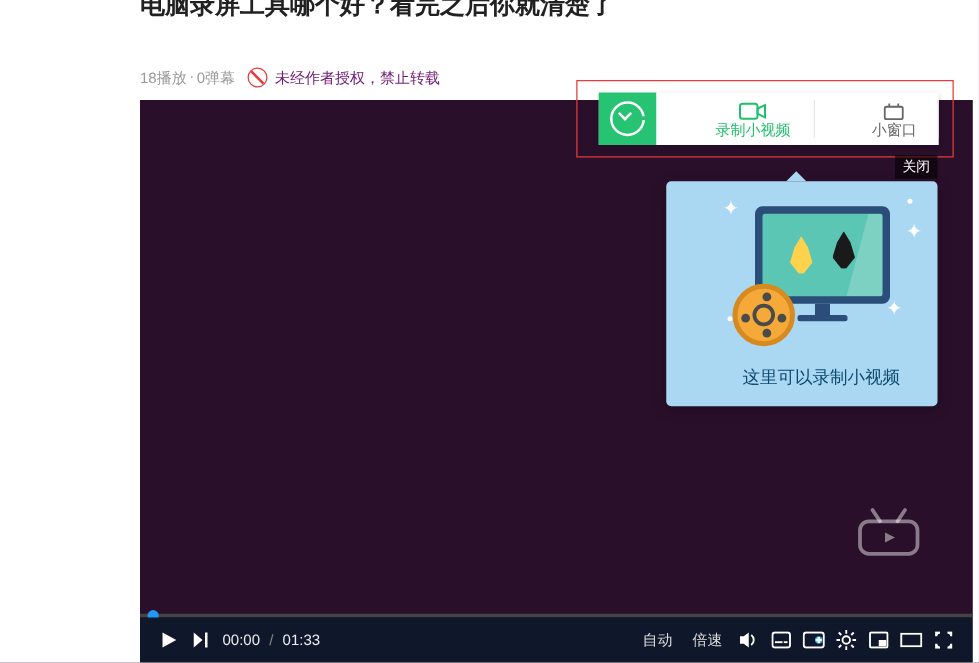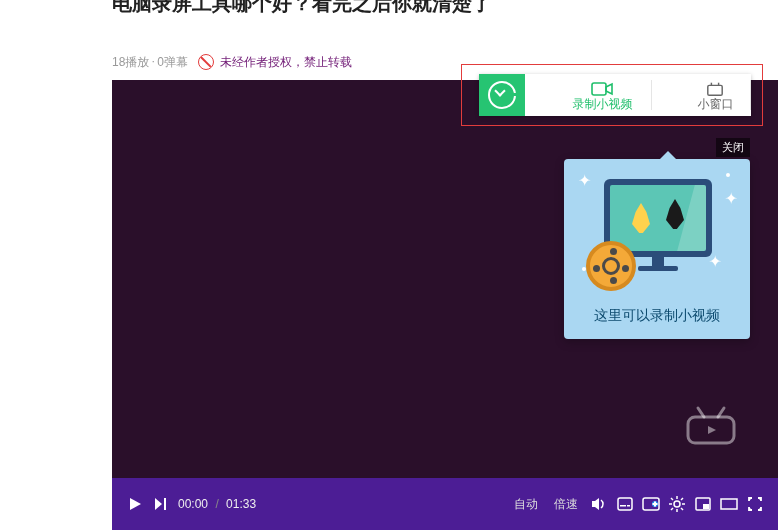--- a/index.html
+++ b/index.html
@@ -9,21 +9,21 @@
   .meta-row span{margin-right:6px;color:#999;}
   .meta-row .sep{color:#ccc;margin:0 6px;}
   .meta-row2{position:absolute;left:112px;top:54px;font-size:12px;color:#999;display:flex;align-items:flex-start;}
   .meta-row2 .dot{margin:0 2px;}
   .forbid-icon{display:inline-flex;align-items:center;justify-content:center;width:14px;height:14px;border:1.5px solid #e23c3c;border-radius:50%;position:relative;margin:0 6px 0 10px;}
   .forbid-icon::after{content:"";position:absolute;width:14px;height:1.5px;background:#e23c3c;transform:rotate(45deg);} 
   .forbid-text{color:#701a75;}
   .video-box{position:absolute;left:112px;top:80px;width:666px;height:450px;background:#000;}
   .video-inner{position:absolute;left:0;top:0;right:0;bottom:36px;background:#2a0f2a;}
   
-  .ctrl-bar{position:absolute;left:0;right:0;bottom:0;height:52px;background:#4c1d95;display:flex;align-items:center;padding:0 10px;color:#fff;box-sizing:border-box;}
+  .ctrl-bar{position:absolute;left:0;right:0;bottom:0;height:36px;background:#0f172a;display:flex;align-items:center;padding:0 10px;color:#fff;box-sizing:border-box;}
   .progress{position:absolute;left:0;right:0;bottom:36px;height:3px;background:#444;}
   .progress .knob{position:absolute;left:6px;top:-3px;width:9px;height:9px;border-radius:50%;background:#2196f3;}
   .icon-btn{width:26px;height:26px;display:flex;align-items:center;justify-content:center;cursor:pointer;color:#fff;}
   .icon-btn svg{fill:#fff;}
   .time-txt{font-size:12px;color:#eee;margin-left:4px;}
   .time-txt .sep2{color:#888;margin:0 4px;}
   .spacer{flex:1;}
   .txt-btn{font-size:12px;color:#ddd;margin:0 8px;cursor:pointer;}
   
   .bili-logo{position:absolute;right:40px;bottom:80px;color:rgba(255,255,255,0.4);}
@@ -34,21 +34,21 @@
   .ext-logo{width:46px;background:#26c472;display:flex;align-items:center;justify-content:center;}
   .ext-logo-inner{width:24px;height:24px;border:2.5px solid #fff;border-radius:50%;position:relative;}
   .ext-logo-inner::before{content:"";position:absolute;right:-3px;top:10px;width:10px;height:3px;background:#26c472;}
   .ext-logo-inner::after{content:"";position:absolute;left:6px;top:4px;width:6px;height:6px;border-bottom:2px solid #fff;border-left:2px solid #fff;transform:rotate(-45deg);} 
   .ext-item{flex:1;display:flex;flex-direction:column;align-items:center;justify-content:center;font-size:12px;color:#666;cursor:pointer;position:relative;padding-left:29px;}
   .ext-item.active{color:#1fbf6b;}
   .ext-item .lbl{margin-top:1px;line-height:1;}
   .ext-item svg{height:16px;}
   .ext-sep{width:1px;background:#e5e5e5;margin:6px 0;}
   
-  .popover{position:absolute;right:33px;top:159px;width:186px;background:#aad7f2;border-radius:4px;box-shadow:0 3px 10px rgba(0,0,0,0.25);}
+  .popover{position:absolute;right:33px;top:145px;width:186px;background:#aad7f2;border-radius:4px;box-shadow:0 3px 10px rgba(0,0,0,0.25);padding-left:31px;}
   .popover .arrow{position:absolute;top:-8px;left:96px;width:0;height:0;border-left:8px solid transparent;border-right:8px solid transparent;border-bottom:8px solid #aad7f2;}
   .popover .close-tag{position:absolute;right:0;top:-2px;transform:translateY(-100%);background:rgba(0,0,0,0.55);color:#fff;font-size:11px;padding:2px 6px;cursor:pointer;}
   .popover .illus{height:140px;position:relative;overflow:hidden;}
   .monitor{position:absolute;left:40px;top:20px;width:108px;height:78px;background:#2b4d7a;border-radius:6px;padding:6px;box-sizing:border-box;}
   .monitor .screen{width:100%;height:100%;background:#5cc6b5;border-radius:2px;position:relative;overflow:hidden;}
   .monitor .stand{position:absolute;left:48px;bottom:-10px;width:12px;height:10px;background:#2b4d7a;}
   .monitor .base{position:absolute;left:34px;bottom:-14px;width:40px;height:5px;background:#2b4d7a;border-radius:2px;}
   .screen::after{content:"";position:absolute;right:0;top:0;width:30px;height:100%;background:rgba(255,255,255,0.2);transform:skewX(-15deg) translateX(10px);} 
   .dancer{position:absolute;width:18px;height:30px;}
   .dancer.a{left:22px;top:18px;background:#ffd24d;clip-path:polygon(50% 0,80% 30%,100% 70%,60% 100%,40% 100%,0 70%,20% 30%);} 

